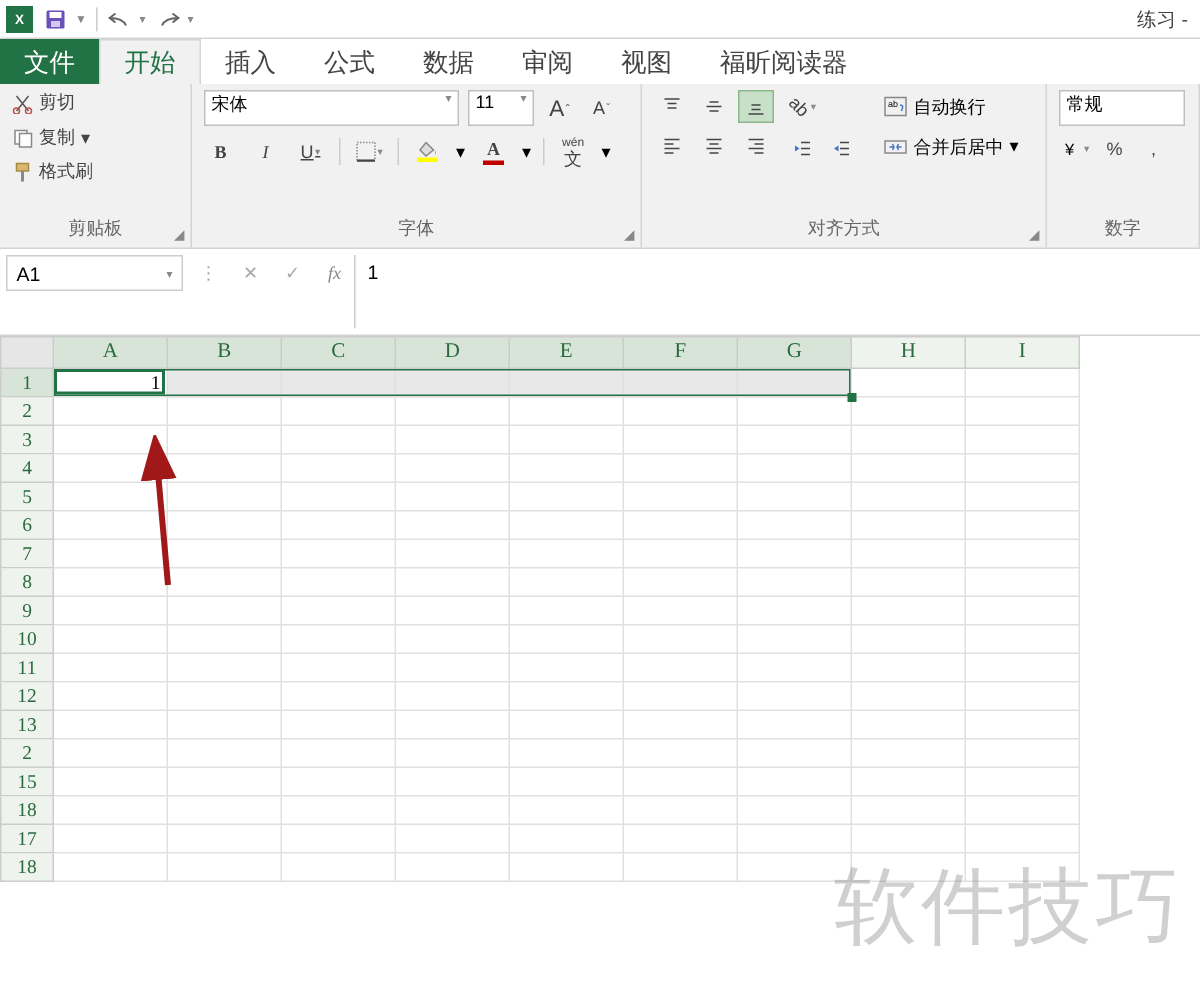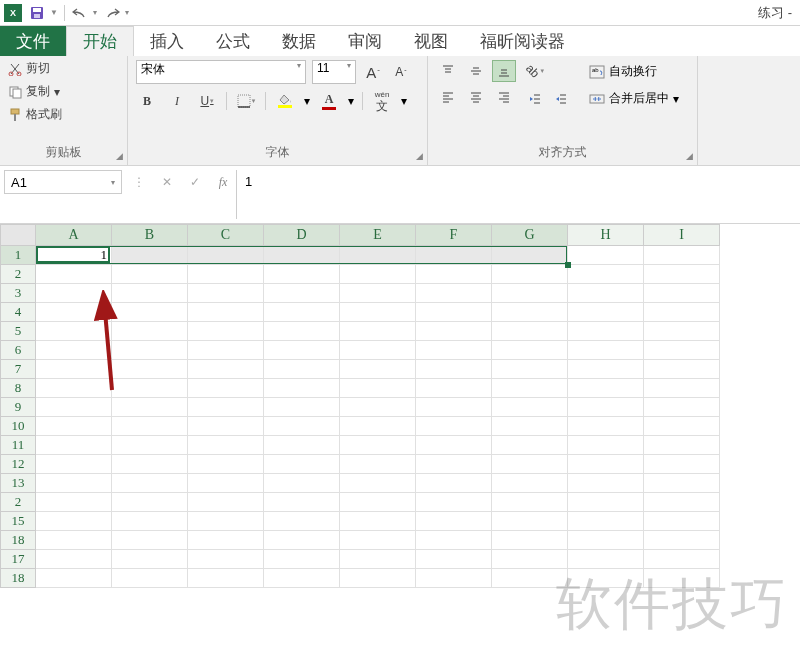--- a/index.html
+++ b/index.html
@@ -40,21 +40,21 @@
 .font-bot { display: flex; align-items: center; gap: 8px; }
 .rbtn { min-width: 22px; height: 22px; display: flex; align-items: center; justify-content: center; color: #444; cursor: pointer; gap: 1px; }
 .rbtn .mini-caret { font-size: 7px; color: #888; }
 .color-bar { display: block; width: 14px; height: 3px; }
 
 
 .align-grid { display: grid; grid-template-columns: repeat(3, 24px); gap: 4px; }
 .align-grid .rbtn.sel { background: #c7e0c7; border: 1px solid #8ab78a; }
 .align-side { display: flex; flex-direction: column; gap: 4px; margin-left: 8px; }
 .align-row { display: flex; align-items: center; gap: 4px; }
-.align-wrap-row { display: flex; align-items: center; gap: 4px; border: 1px solid transparent; padding: 2px 4px; cursor: pointer; }
+.align-wrap-row { display: flex; gap: 4px; border: 1px solid transparent; padding: 2px 4px; cursor: pointer; }
 
 
 .num-col { display: flex; flex-direction: column; gap: 4px; }
 .num-bot { display: flex; gap: 4px; }
 
 
 .fbar { height: 58px; background: #fff; border-bottom: 1px solid #d4d4d4; display: flex; }
 .namebox { width: 118px; border: 1px solid #ccc; height: 24px; margin: 4px; display: flex; align-items: center; padding: 0 6px; font-size: 13px; }
 .namebox .caret { margin-left: auto; font-size: 8px; color: #888; }
 .fx-btns { display: flex; align-items: flex-start; padding-top: 4px; gap: 2px; }
@@ -307,20 +307,38 @@
             </svg>
           <span>合并后居中</span>
           <span class="mini-caret">▾</span>
         </div>
       </div>
     </div>
     <div class="group-label">对齐方式</div>
     <span class="dlbox">◢</span>
   </div>
 
+  <div class="group" style="flex:1;">
+    <div class="num-col" style="flex:1;">
+      <div class="dd" style="width:84px;">
+        <span>常规</span>
+      </div>
+      <div class="num-bot">
+        <div class="rbtn">
+            <svg width="14" height="14">
+              <text x="2" y="11" font-size="11">¥</text>
+            </svg>
+            <span class="mini-caret">▾</span>
+          </div>
+        <div class="rbtn">%</div>
+        <div class="rbtn">,</div>
+      </div>
+    </div>
+    <div class="group-label">数字</div>
+  </div>
 </div>
 
 <div class="fbar">
   <div class="namebox">
     <span>A1</span>
     <span class="caret">▾</span>
   </div>
   <div class="fx-btns">
     <div class="fx-btn">⋮</div>
     <div class="fx-btn">✕</div>

